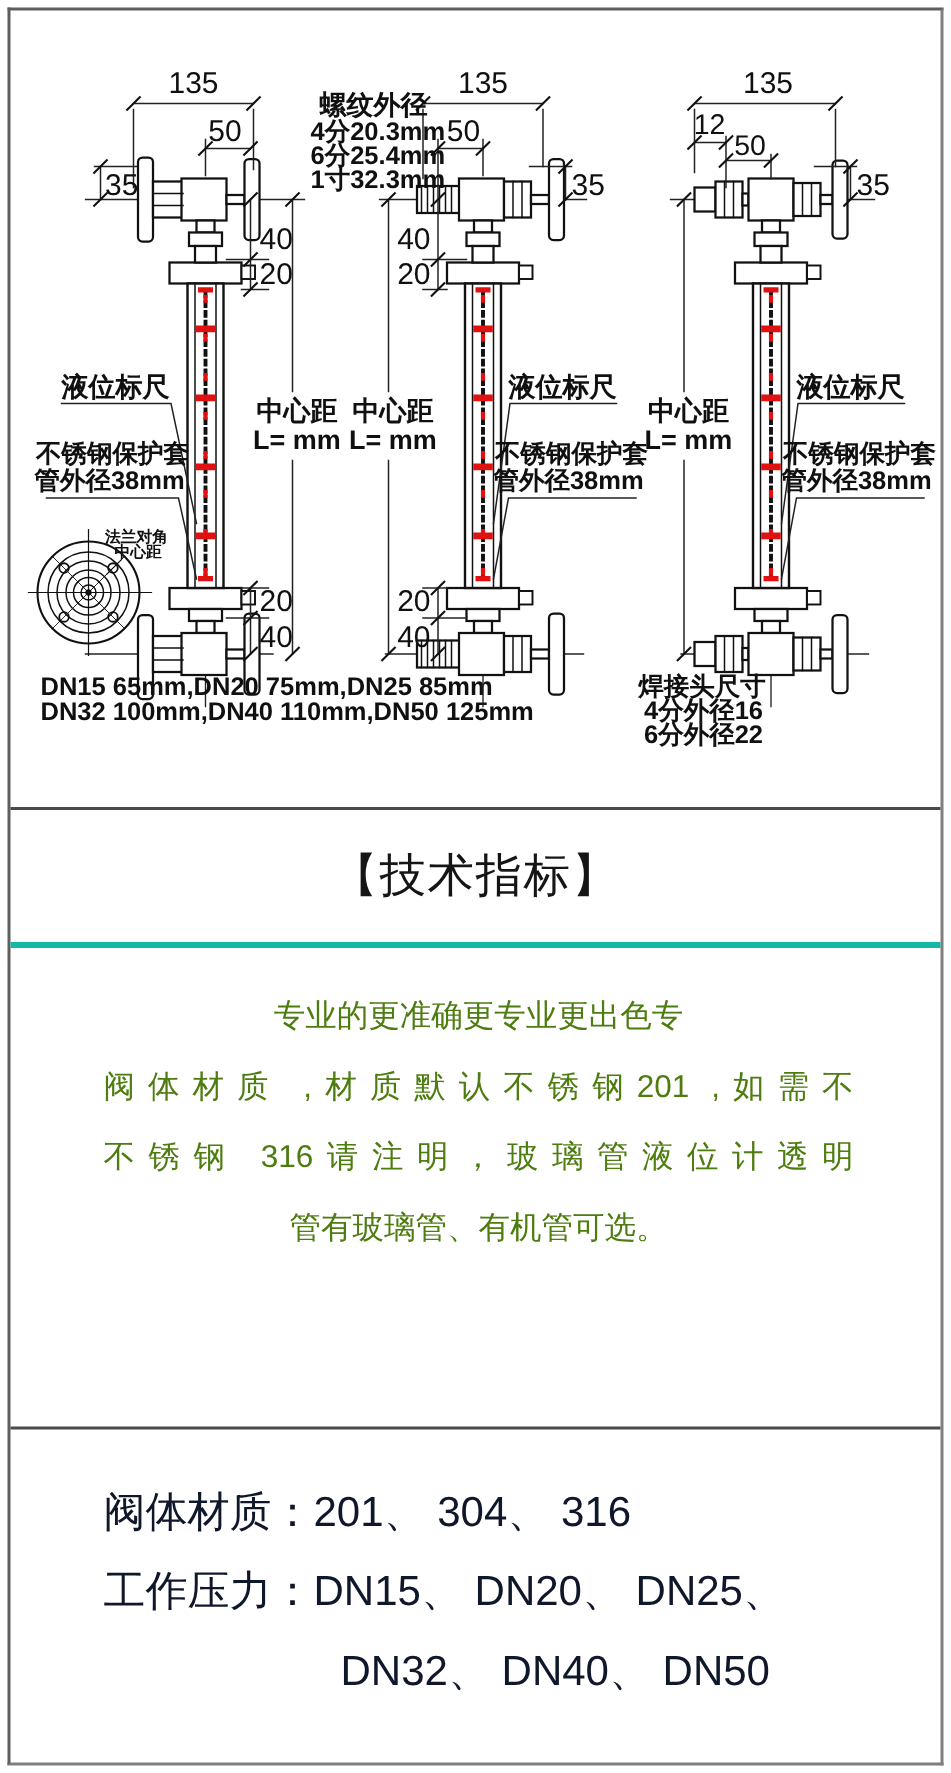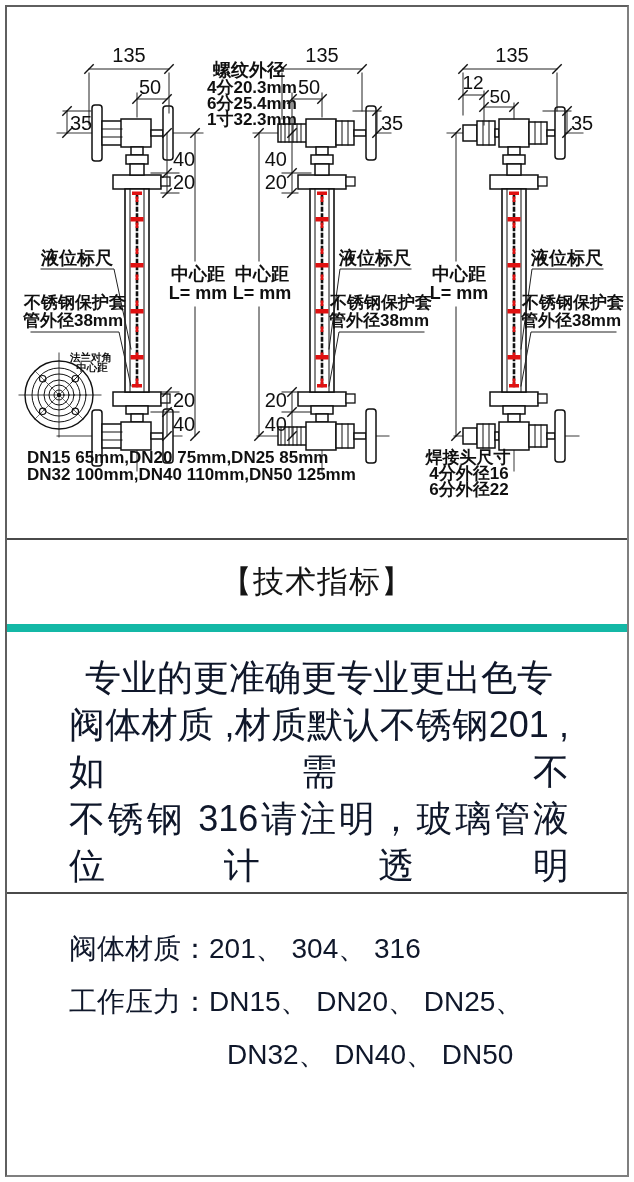--- a/index.html
+++ b/index.html
@@ -3,24 +3,24 @@
 <meta charset="utf-8">
 <style>
   html,body{margin:0;padding:0}
   body{width:634px;height:1182px;position:relative;background:#fff;
        font-family:"Liberation Sans",sans-serif;color:#111}
   .frame{position:absolute;left:5px;top:5px;width:620px;height:1168px;
          border:2px solid #7f7f7f;border-top-color:#5f5f5f;border-left-color:#5f5f5f;background:#fff}
   .sec{box-sizing:border-box;overflow:hidden}
   .sec-diagram{height:533px;border-bottom:2px solid #4a4a4a}
   .sec-diagram svg{display:block}
-  .sec-tech{height:92px;border-bottom:8px solid #14b8a6;display:flex;align-items:center;
+  .sec-tech{height:92px;border-bottom:4px solid #14b8a6;display:flex;align-items:center;
             justify-content:center;font-size:31px;color:#151515;letter-spacing:1px}
-  .sec-para{height:262px;border-bottom:2px solid #4a4a4a;padding:22px 58px 0 62px;
-            font-size:36px;color:#0f172a}
+  .sec-para{height:321px;border-bottom:2px solid #4a4a4a;padding:22px 58px 0 62px;
+            font-size:21px;color:#4d7c0f}
   .pline{line-height:47px}
   .pl-c{text-align:center}
   .pl-j{text-align:justify;text-align-last:justify}
   .pl-l{text-align:center}
   .sec-specs{height:220px;padding:28px 0 0 62px;font-size:28px;color:#0f172a}
   .sline{line-height:53px;white-space:nowrap}
   .sline-indent{padding-left:158px}
   
   text{fill:#101010}
   .dnum{font-size:20px}

